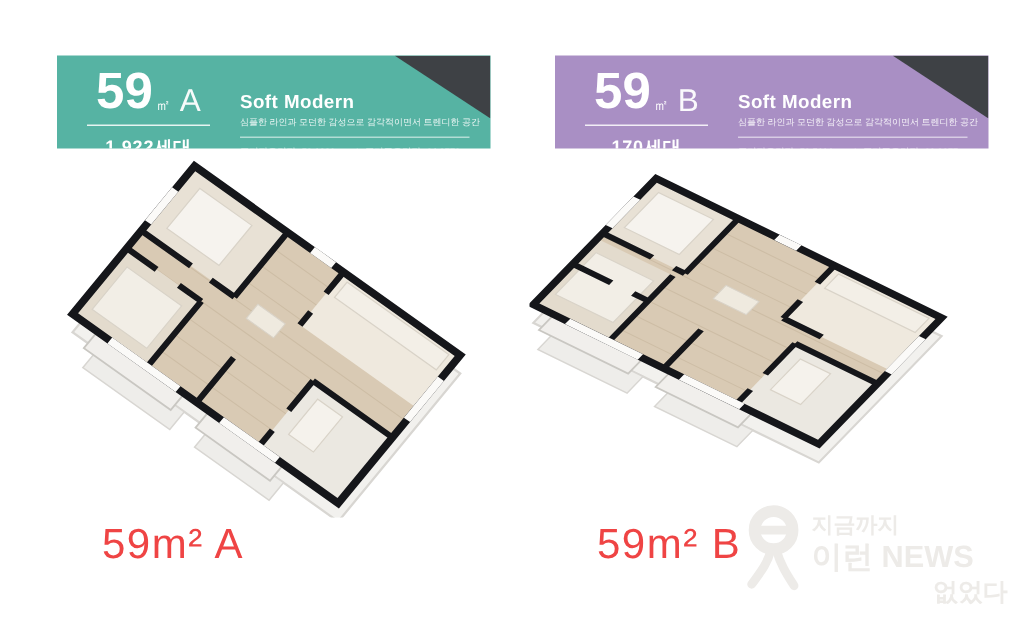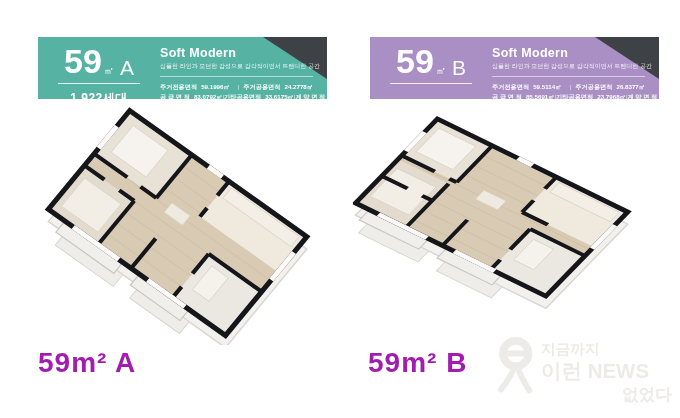--- a/index.html
+++ b/index.html
@@ -21,39 +21,39 @@
   .hdr-left{
     position:absolute;left:14px;top:7px;width:94px;text-align:center;
   }
   .headline{display:flex;align-items:flex-end;justify-content:center;line-height:1;}
   .hl-size{font-size:34px;font-weight:700;}
   .hl-unit{font-size:10px;margin:0 1px 2px 2px;font-weight:400;}
   .hl-type{font-size:21px;font-weight:400;margin-left:5px;opacity:.95;}
   .hdr-rule{height:1px;background:rgba(255,255,255,.85);margin:5px 6px 0 6px;}
   .households{font-size:12px;font-weight:700;margin-top:6px;letter-spacing:.5px;}
   .hdr-right{
-    position:absolute;left:122px;right:14px;top:9px;
+    position:absolute;left:122px;right:14px;top:24px;
   }
   .concept-title{font-size:12.5px;font-weight:700;letter-spacing:.3px;}
   .concept-sub{font-size:6px;color:rgba(255,255,255,.88);margin-top:2px;white-space:nowrap;}
   .concept-rule{height:1px;background:rgba(255,255,255,.55);margin-top:5px;}
   .specs{margin-top:5px;}
   .spec-row{display:flex;align-items:center;font-size:6.2px;line-height:1.55;white-space:nowrap;}
   .spec-cell{width:86px;display:flex;}
   .spec-cell:last-child{width:auto;}
   .spec-label{font-weight:700;color:rgba(255,255,255,.95);}
   .spec-value{font-weight:700;margin-left:4px;}
   .spec-div{width:12px;text-align:center;color:rgba(255,255,255,.8);}
   .plan{position:absolute;width:305px;height:245px;}
   .plan-a{left:25px;top:100px;}
   .plan-b{left:353px;top:95px;}
   .plan svg{width:100%;height:100%;display:block;}
   .caption{
-    position:absolute;top:347px;font-size:28px;color:#a21caf;
-    letter-spacing:1px;font-weight:700;
+    position:absolute;top:347px;font-size:28px;color:#ef4444;
+    letter-spacing:1px;font-weight:400;margin-left:30px;
   }
   .caption-a{left:38px;}
   .caption-b{left:368px;}
   .watermark{position:absolute;right:4px;bottom:8px;width:186px;height:78px;}
   .watermark svg{width:100%;height:100%;display:block;}
   .wm-text{fill:#edebe8;font-weight:700;font-family:"Liberation Sans","DejaVu Sans",sans-serif;}
 </style>
 </head>
 <body>
 
@@ -106,20 +106,21 @@
 
 <div class="header header-b" style="background: rgb(169, 143, 196);">
   <div class="corner" style="background: rgb(62, 65, 69);"></div>
   <div class="hdr-left">
     <div class="headline">
       <span class="hl-size">59</span>
       <span class="hl-unit">㎡</span>
       <span class="hl-type">B</span>
     </div>
     <div class="hdr-rule"></div>
+    <div class="households">170세대</div>
   </div>
   <div class="hdr-right">
     <div class="concept-title">Soft Modern</div>
     <div class="concept-sub">심플한 라인과 모던한 감성으로 감각적이면서 트렌디한 공간</div>
     <div class="concept-rule"></div>
     <div class="specs">
       <div class="spec-row">
         <span class="spec-cell">
           <span class="spec-label">주거전용면적</span>
           <span class="spec-value">59.5114㎡</span>

